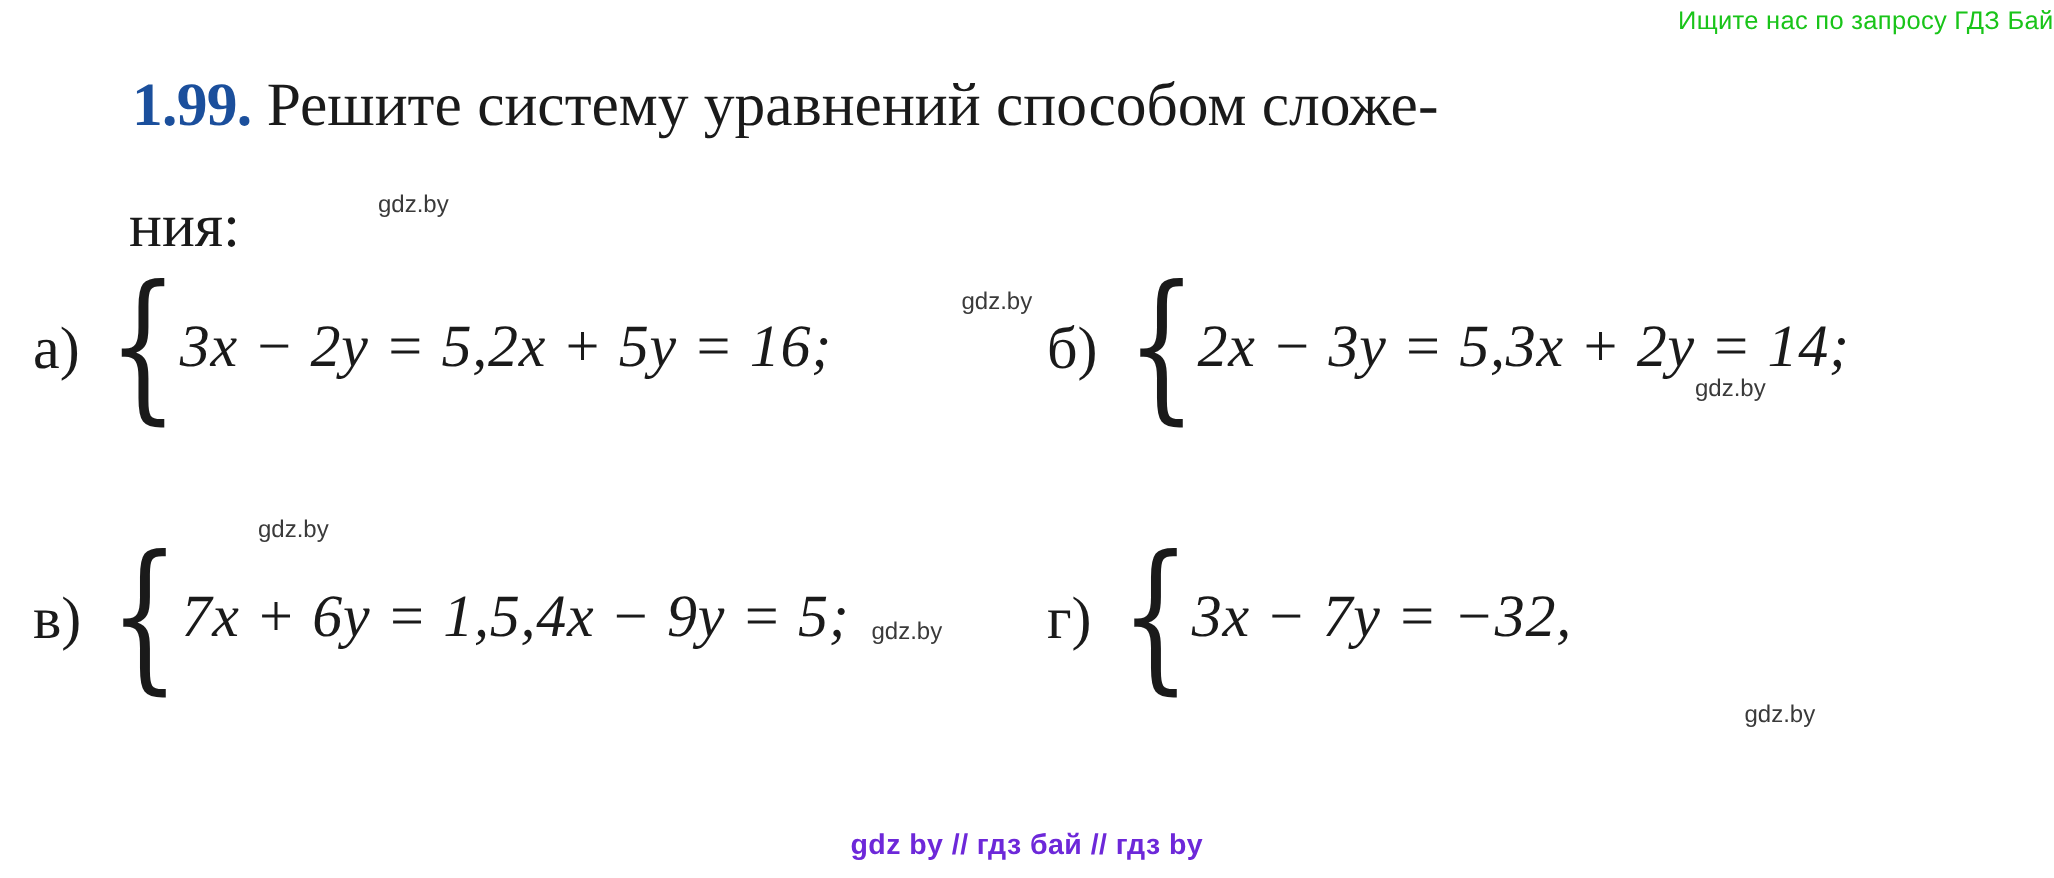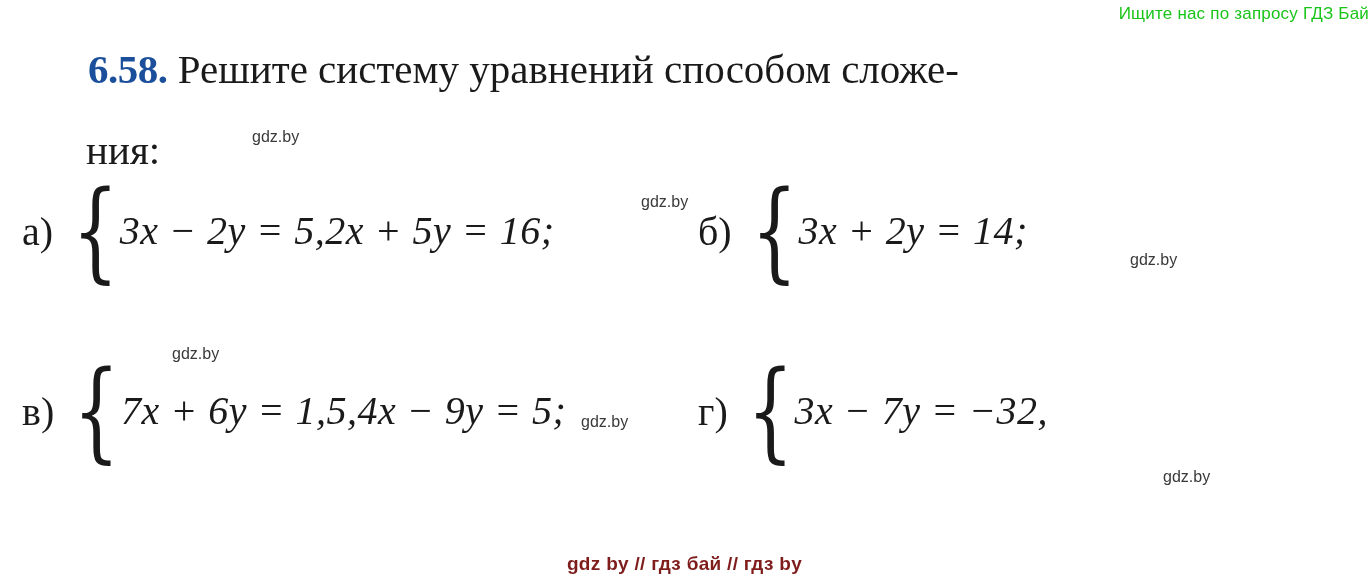--- a/index.html
+++ b/index.html
@@ -107,52 +107,53 @@
   }
   .footer {
     position: absolute;
     bottom: 10px;
     left: 0;
     width: 100%;
     text-align: center;
     font-family: "Liberation Sans", sans-serif;
     font-size: 19px;
     font-weight: bold;
-    color: #7f1d1d;
+    color: #6d28d9;
     letter-spacing: 0.3px;
   }
 </style>
 </head>
 <body>
 
 <div class="top-banner">Ищите нас по запросу ГДЗ Бай</div>
 
 <div class="task-block">
   <div class="task-line1">
-    <span class="task-num">6.58.</span>
+    <span class="task-num">1.99.</span>
     <span class="task-text">Решите систему уравнений способом сложе-</span>
   </div>
   <div class="task-line2">ния:</div>
 </div>
 
 <div class="systems">
 
   <div class="row">
     <div class="item" style="left: 22px; top: 2px;">
       <span class="item-label">а)</span>
       <span class="brace">{</span>
       <span class="eqs">
         <span class="eq">3x − 2y = 5,</span>
         <span class="eq">2x + 5y = 16;</span>
       </span>
     </div>
     <div class="item" style="left: 698px; top: 2px;">
       <span class="item-label">б)</span>
       <span class="brace">{</span>
       <span class="eqs">
+        <span class="eq">2x − 3y = 5,</span>
         <span class="eq">3x + 2y = 14;</span>
       </span>
     </div>
   </div>
 
   <div class="row">
     <div class="item" style="left: 22px; top: 12px;">
       <span class="item-label">в)</span>
       <span class="brace">{</span>
       <span class="eqs">

